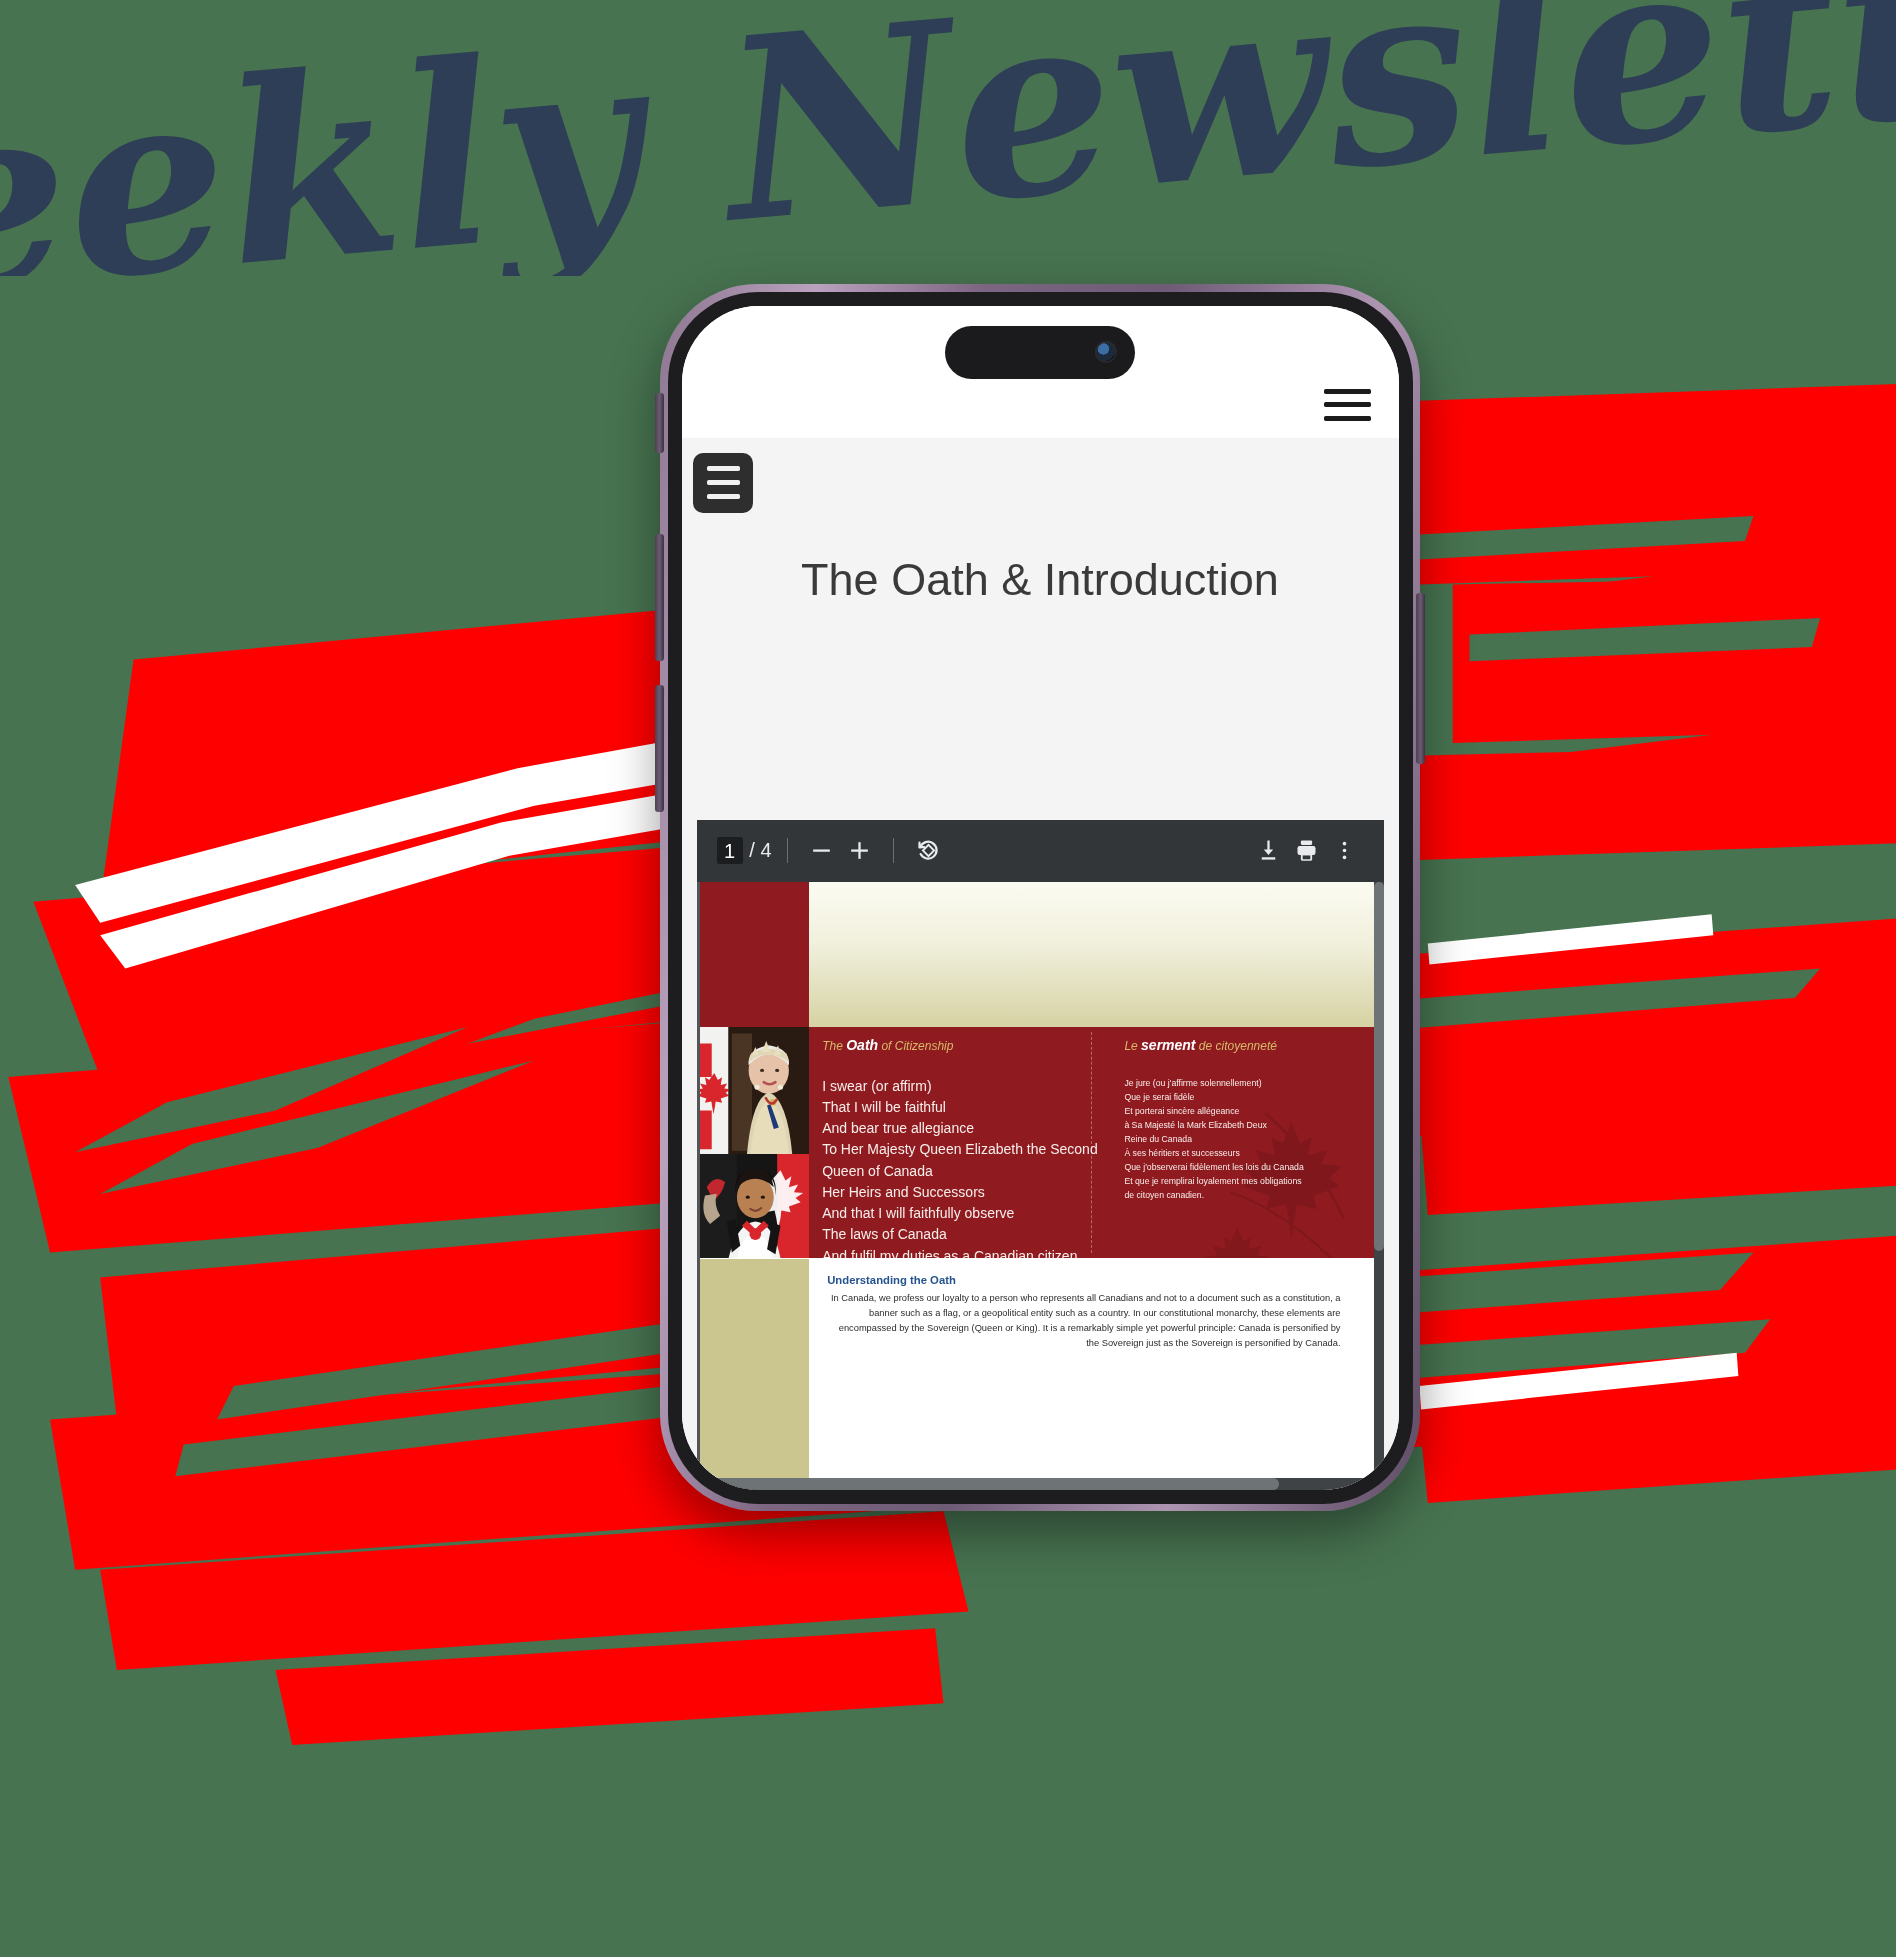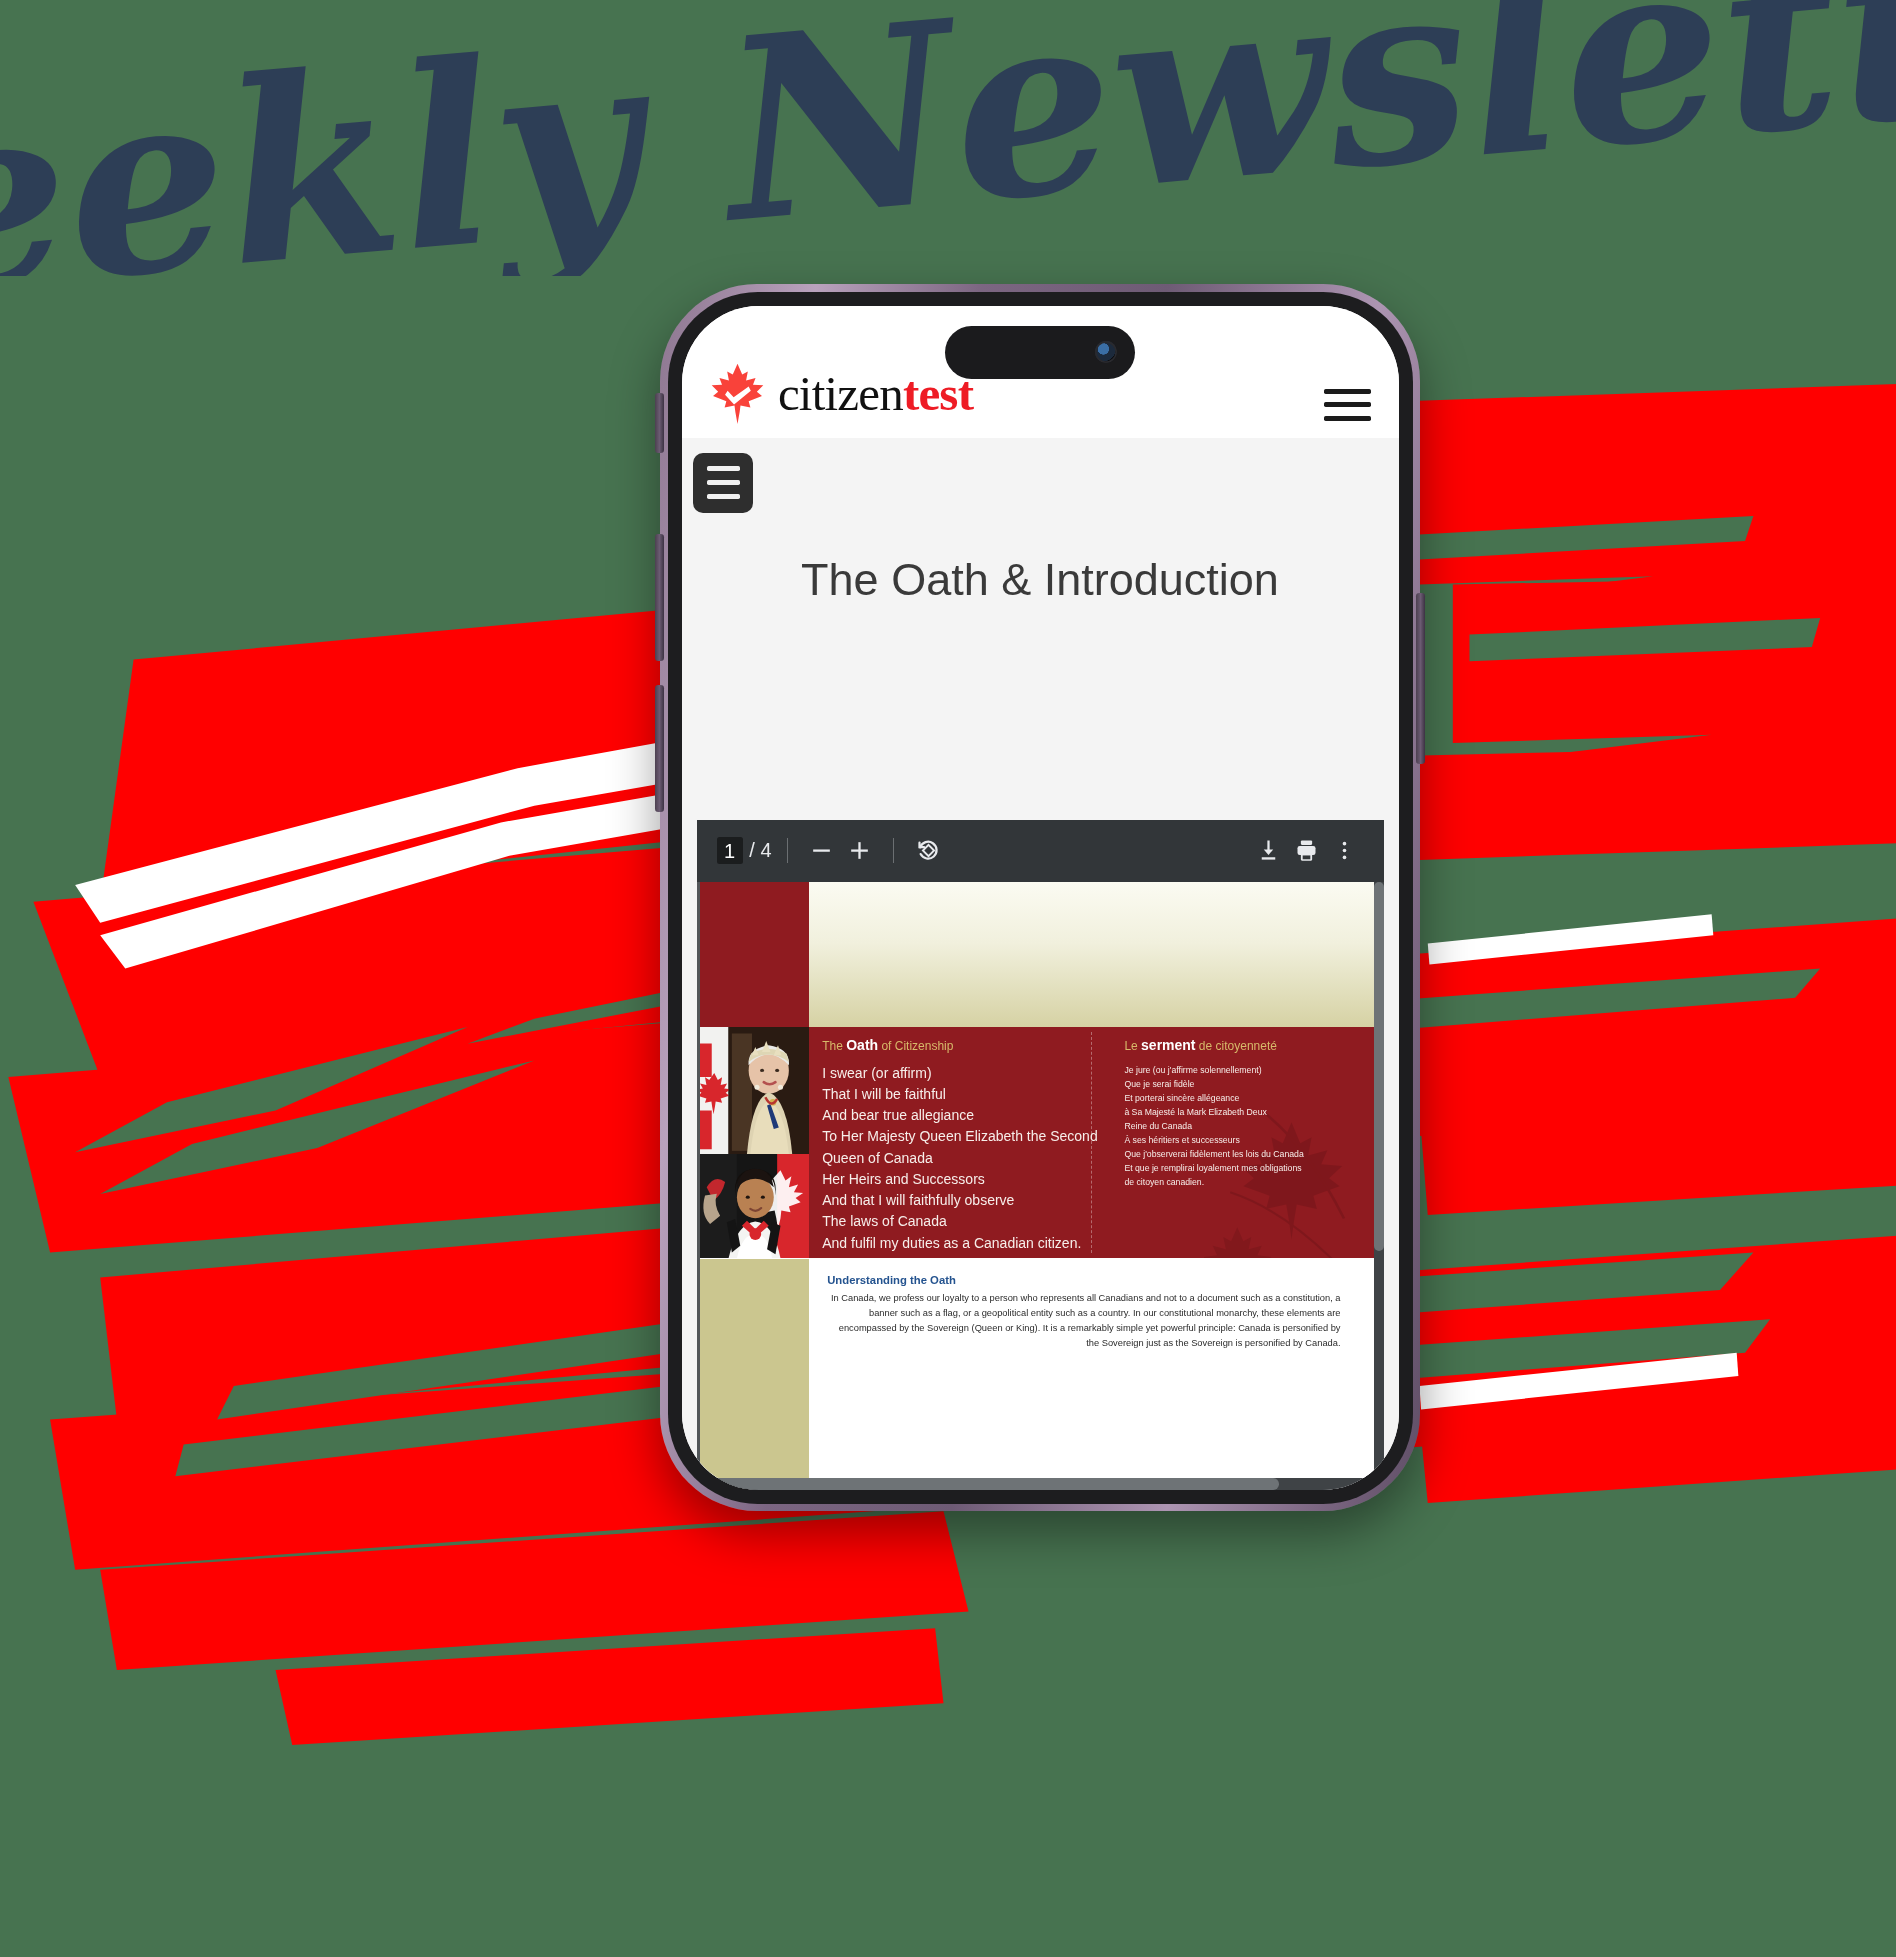--- a/index.html
+++ b/index.html
@@ -208,21 +208,21 @@
     background: #8f1b20;
     overflow: hidden;
   }
   .oath-cols { position:relative; display:flex; height:100%; padding: 11.7px 13.4px 0 13.4px; z-index:2; }
   .oath-col { flex: 1; padding-right: 8.3px; }
   .oath-col + .oath-col { padding-left: 18.4px; }
   .oath-divider {
     position: absolute; left: 50%; top: 5px; bottom: 5px;
     width: 0; border-left: 0.8px dashed rgba(255,255,255,.35);
   }
-  .oath-title { font-size: 12px; line-height: 1.1; margin-bottom: 9px; white-space: nowrap; }
+  .oath-title { font-size: 12px; line-height: 1.1; margin-bottom: 22px; white-space: nowrap; font-style: italic; }
   .oath-title .ot-light { color: #d7b96a; font-weight: 400; }
   .oath-title .ot-strong { color: #ffffff; font-weight: 700; font-size: 14px; }
   .oath-line { color:#f7eeea; font-size: 14px; line-height: 1.52; white-space: nowrap; }
   .oath-line-fr { color:#f7eeea; font-size: 8.7px; line-height: 1.62; white-space: nowrap; }
   .leaf-deco { position:absolute; right:-5px; bottom:-13.4px; width:175px; opacity:.30; z-index:1; }
 
   .pdf-body {
     position: absolute; left: 109px; right: 0; top: 377px; bottom: 0;
     background: #ffffff;
     padding: 15px 33px 0 18.4px;
@@ -309,29 +309,20 @@
     <div class="side-btn sb-right" style="top:309px;  height:171px;"></div>
 
     <div id="phone-inner">
       <div id="screen">
 
         <div id="island">
           <span class="cam"></span>
         </div>
 
         <header id="app-header">
-          <div id="brand">
-            <svg class="leaf" viewBox="0 0 64 72">
-              <path fill="#f9423a" d="M32 2 L37.5 14.5 L44 11 L42 21.5 L53 18.5 L50 26.5 L62 27 L54.5 34.5 L60.5 39.5 L45 45.5 L47 53 L35.5 50.5 L34.5 58 L32 72 L29.5 58 L28.5 50.5 L17 53 L19 45.5 L3.5 39.5 L9.5 34.5 L2 27 L14 26.5 L11 18.5 L22 21.5 L20 11 L26.5 14.5 Z"></path>
-              <path fill="#ffffff" d="M20.5 33.5 L27.5 41 L45 28.5 L47.5 33.5 L28 49.5 L17.5 38 Z"></path>
-            </svg>
-            <div id="wordmark">
-              <span class="wm-a">citizen</span><span class="wm-b">test</span>
-            </div>
-          </div>
           <div id="hdr-menu">
             <i></i>
               <i></i>
               <i></i>
           </div>
         </header>
 
         <main id="content">
 
           <div id="drawer-btn">

